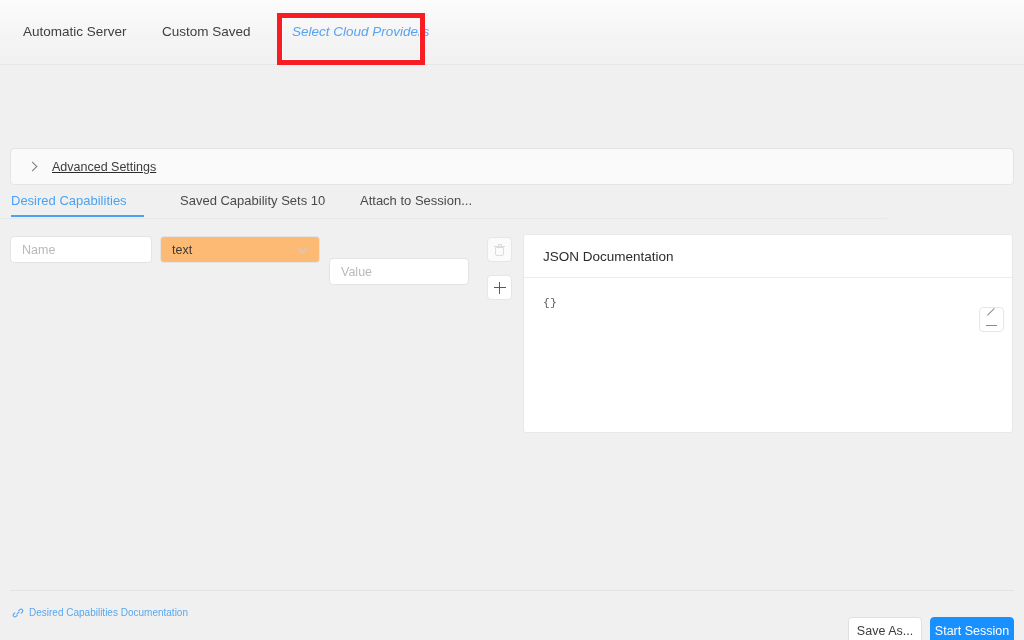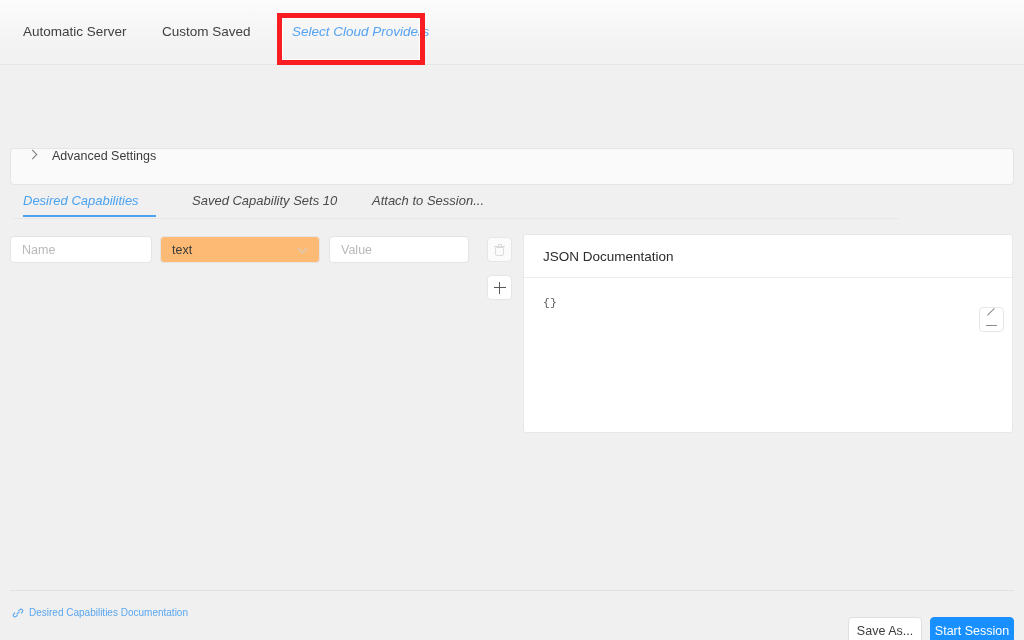--- a/index.html
+++ b/index.html
@@ -78,25 +78,26 @@
     top: 148px;
     width: 1004px;
     height: 37px;
     background: #fafafa;
     border: 1px solid #e4e4e4;
     border-radius: 4px;
     box-sizing: border-box;
   }
   .advanced-header {
     display: flex;
-    align-items: flex-start;
+    align-items: center;
     height: 100%;
     padding-left: 16px;
     cursor: pointer;
     user-select: none;
+    text-decoration: underline;
   }
   .chevron-right {
     width: 12px;
     height: 12px;
     margin-right: 13px;
     flex: none;
     position: relative;
   }
   .chevron-right::before {
     content: "";
@@ -108,26 +109,25 @@
     transform: rotate(45deg);
   }
   .advanced-title {
     font-size: 12.5px;
     color: #3c3c3c;
   }
 
   
   .cap-tabbar {
     position: absolute;
-    left: 12px;
+    left: 0;
     top: 190px;
     width: 887px;
     height: 28px;
     border-bottom: 1px solid #e8e8e8;
-    font-style: italic;
   }
   .cap-tab {
     position: absolute;
     top: 0;
     height: 27px;
     line-height: 22px;
     font-size: 13px;
     color: #4a4a4a;
     white-space: nowrap;
     cursor: pointer;
@@ -165,21 +165,21 @@
     border-radius: 4px;
     box-sizing: border-box;
     font-family: "Liberation Sans", sans-serif;
     font-size: 12.5px;
     color: #000000;
     padding: 0 11px;
     outline: none;
   }
   .fld::placeholder { color: #b9b9b9; }
   .fld-name  { left: 10px;  width: 142px; }
-  .fld-value { left: 329px; width: 140px; }
+  .fld-value { left: 329px; width: 140px; margin-top: 22px; }
 
   .select-box {
     position: absolute;
     left: 160px;
     top: 0;
     width: 160px;
     height: 27px;
     background: #fdba74;
     border: 1px solid #e4e4e4;
     border-radius: 4px;

